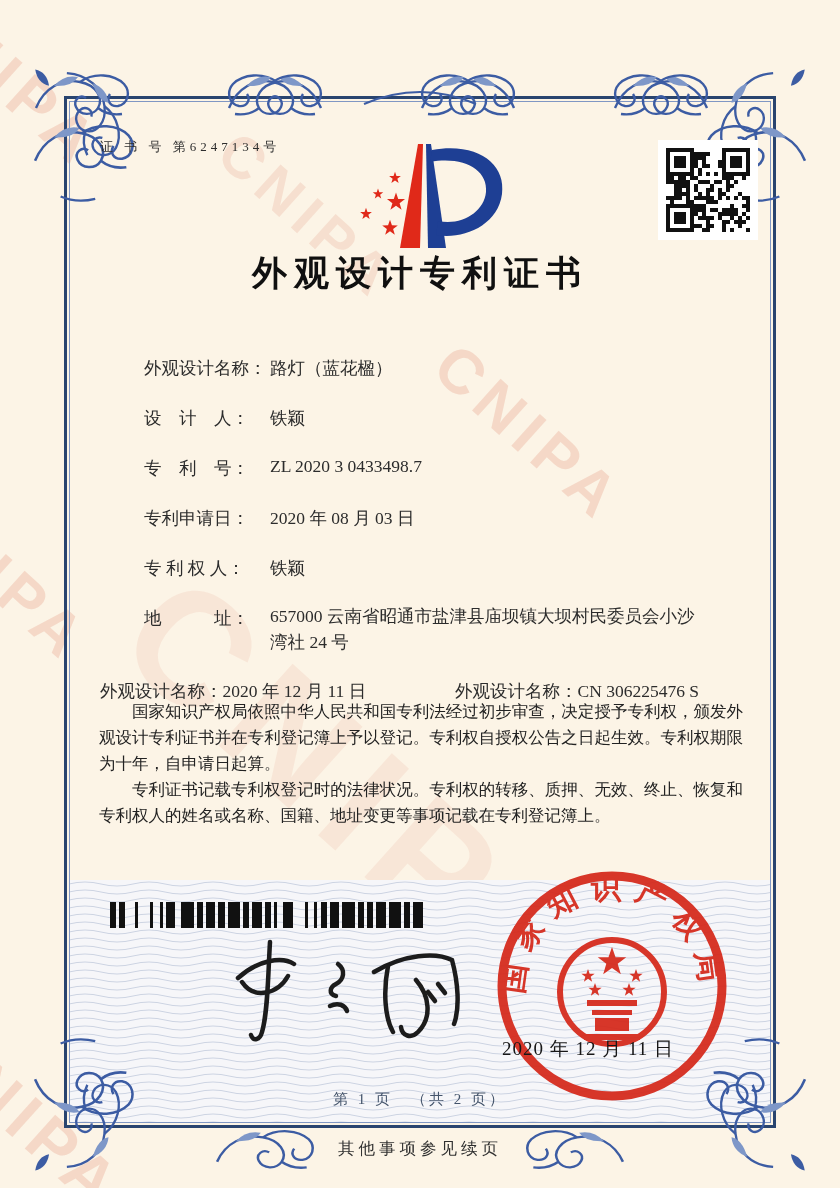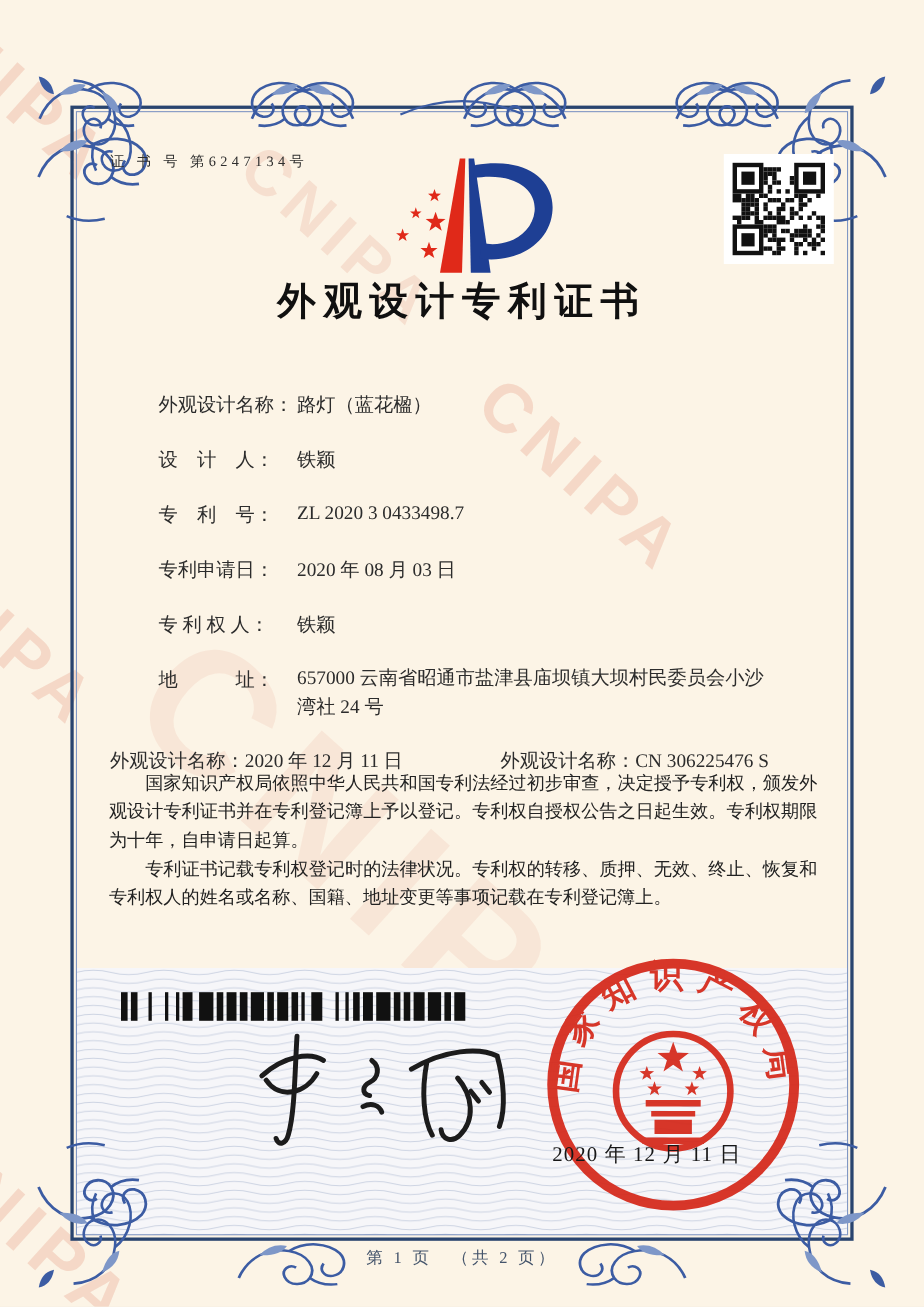--- a/index.html
+++ b/index.html
@@ -82,21 +82,21 @@
   .barcode span{display:inline-block;height:26px;vertical-align:top;}
   .signer{position:absolute;left:113px;top:962px;z-index:5;
     font-size:18px;color:#1d1d1d;letter-spacing:3px;line-height:34px;}
   .sig{position:absolute;left:218px;top:934px;width:270px;height:118px;z-index:5;}
   .seal{position:absolute;left:492px;top:866px;width:240px;height:240px;z-index:6;}
   .seal-date{
     position:absolute;left:10px;top:170px;width:200px;
     font-size:19px;color:#171717;letter-spacing:1px;white-space:nowrap;z-index:7;
   }
   .page-info{
-    position:absolute;left:0;top:1134px;width:840px;text-align:center;
+    position:absolute;left:0;top:1090px;width:840px;text-align:center;
     font-size:15px;color:#44546b;letter-spacing:3px;z-index:5;
   }
   .note{
     position:absolute;left:0;top:1138px;width:840px;text-align:center;
     font-size:16.5px;color:#2f2f2f;letter-spacing:4px;z-index:4;
   }
   svg{display:block;}
 </style>
 </head>
 <body>
@@ -420,14 +420,15 @@
         <path d="M95,134 h50 v6 h-50 z"></path>
         <path d="M100,144 h40 v5 h-40 z"></path>
         <path d="M103,152 h34 v13 h-34 z"></path>
         <path d="M92,168 h56 v6 h-56 z"></path>
       </g>
     </svg>
     <div class="seal-date">2020 年 12 月 11 日</div>
   </div>
 
   <div class="page-info">第 1 页　（共 2 页）</div>
+  <div class="note">其他事项参见续页</div>
 
 </div>
 
 </body></html>

